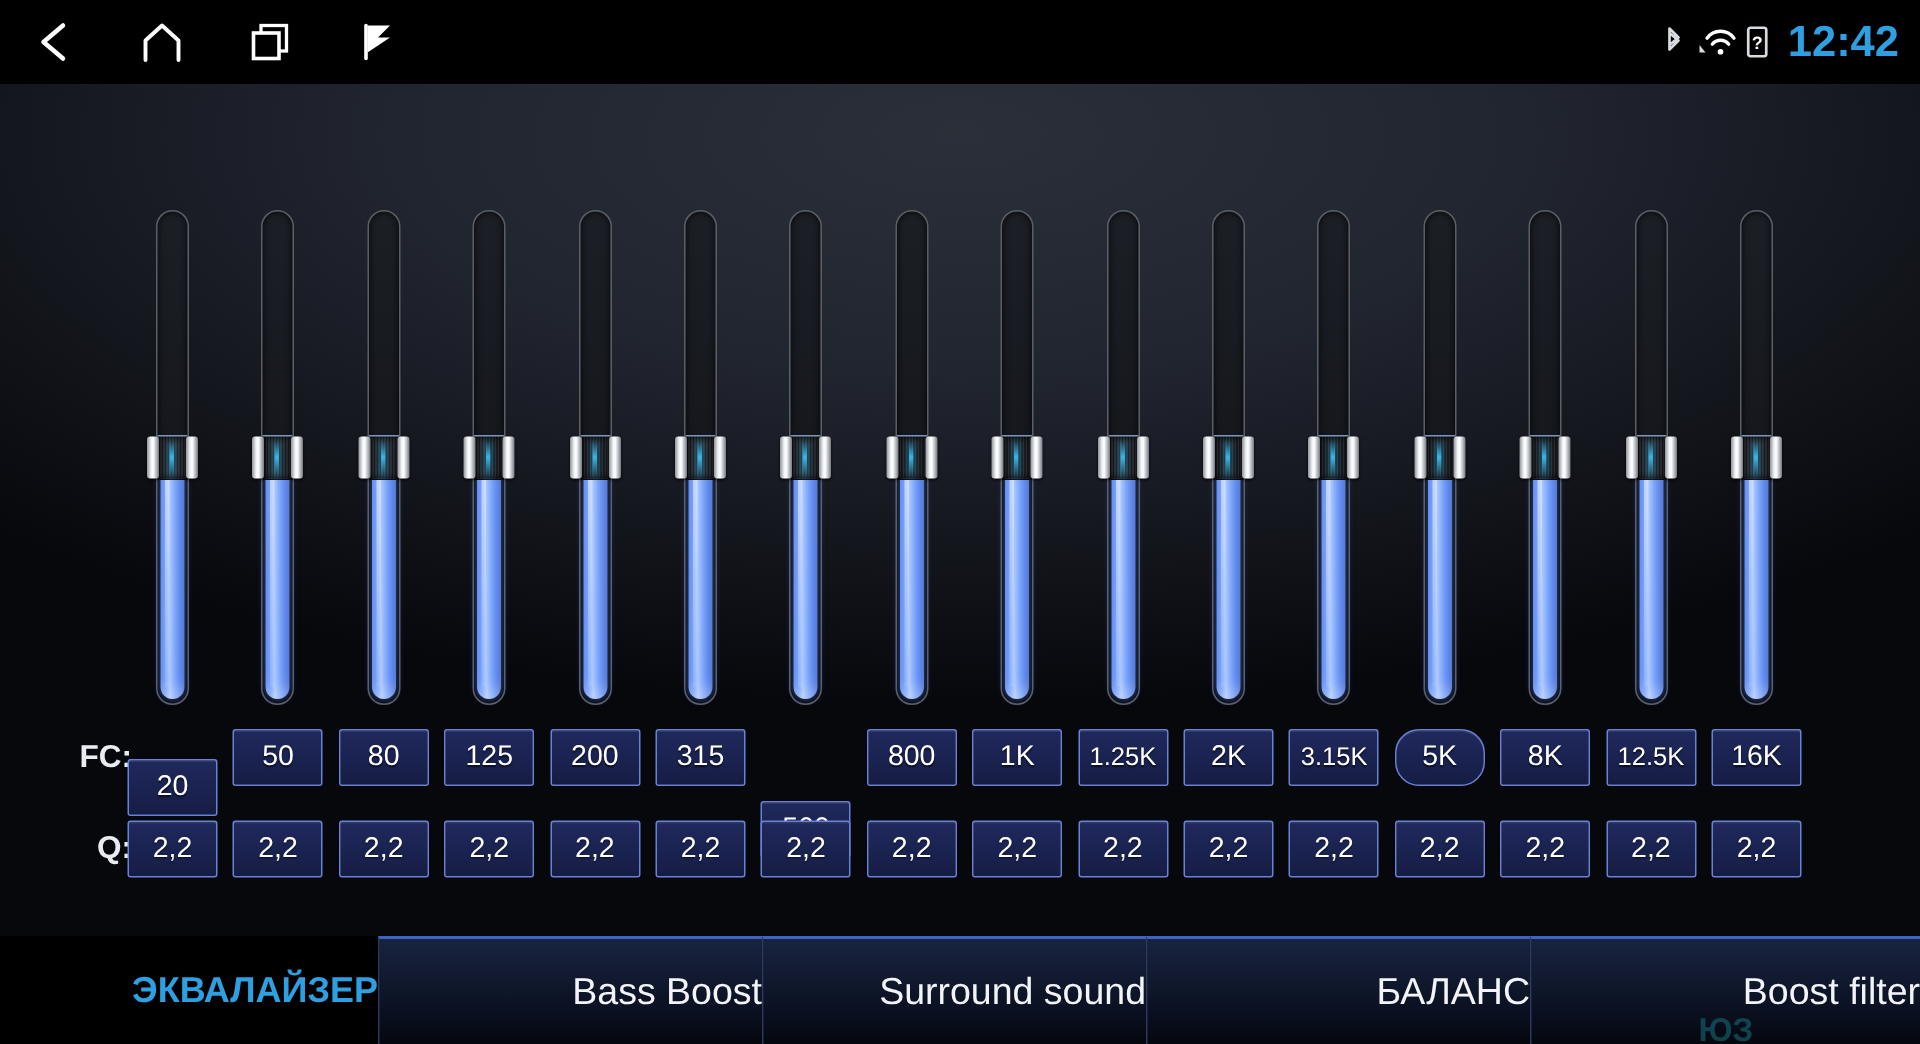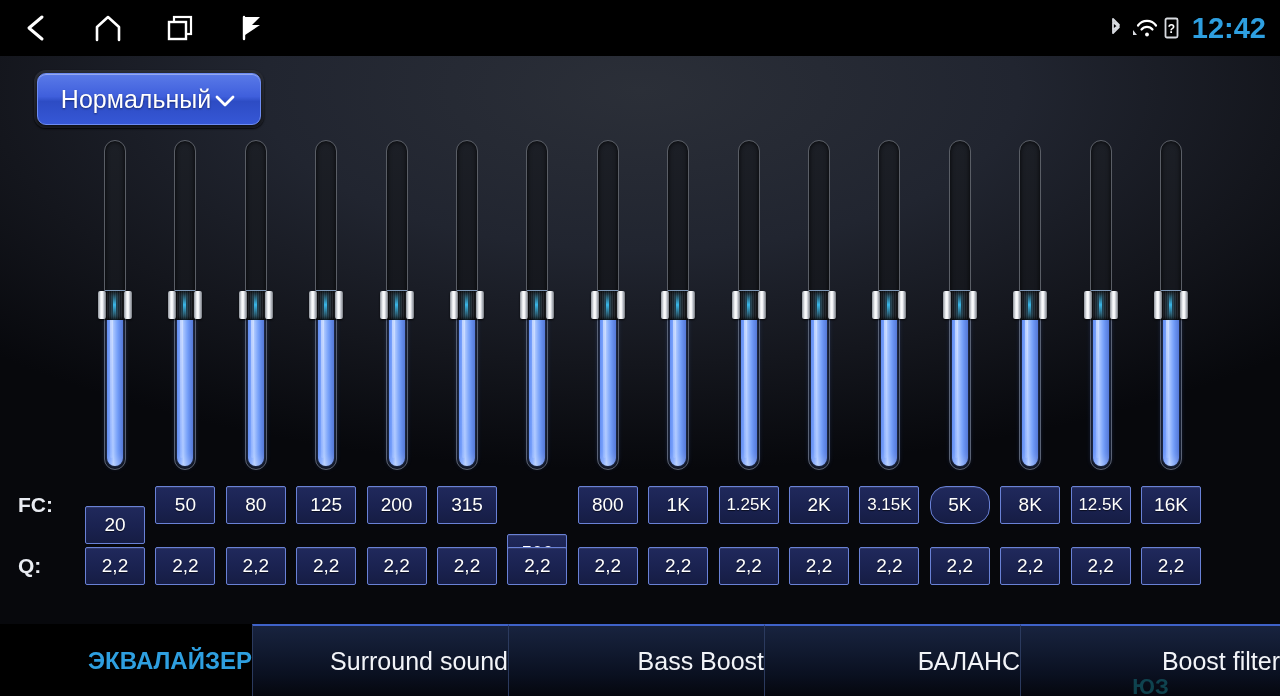--- a/index.html
+++ b/index.html
@@ -134,21 +134,21 @@
     border-radius: 2px;
     background: linear-gradient(90deg,#8f949c 0%, #f2f4f7 35%, #ffffff 52%, #c6cad2 72%, #75797f 100%);
     box-shadow: 0 1px 2px rgba(0,0,0,.8);
   }
   .thumb .cap.l { left: 0; }
   .thumb .cap.r { right: 0; }
 
   
   .valrow {
     position: absolute;
-    left: 0; width: 1280px; height: 38px;
+    left: 0; width: 1280px; height: 38px; text-align: right;
   }
   .rowlabel {
     position: absolute;
     left: 18px;
     width: 70px;
     color: #e9ecf2;
     font-size: 21px;
     font-weight: bold;
     line-height: 38px;
   }
@@ -258,30 +258,20 @@
           <rect x="1.5" y="1.5" width="12" height="19" rx="1.5" fill="none" stroke="#d8dbe0" stroke-width="1.8"></rect>
           <text x="7.5" y="15.5" font-family="Liberation Sans, sans-serif" font-size="12" font-weight="bold" fill="#ffffff" text-anchor="middle">?</text>
         </svg>
       </span>
       <span class="clock">12:42</span>
     </div>
   </div>
 
   <div class="main">
 
-    <div class="preset-wrap">
-      <div class="preset-btn">
-        <span>Нормальный</span>
-        <span class="chev">
-          <svg width="24" height="16" viewBox="0 0 24 16">
-            <polyline points="4,4 12,12 20,4" fill="none" stroke="#ffffff" stroke-width="2.8" stroke-linecap="round" stroke-linejoin="round"></polyline>
-          </svg>
-        </span>
-      </div>
-    </div>
 
     <div class="sliders" id="sliders">
         <div class="slider" style="left: 103px;">
           <div class="track"></div>
           <div class="fill" style="top: 170px; height: 162px;"></div>
           <div class="thumb" style="top: 156px;">
             <div class="knurl"></div>
             <div class="cap l"></div>
             <div class="cap r"></div>
           </div>
@@ -461,25 +451,25 @@
         <div class="valbox" style="left: 1000.2px;">2,2</div>
         <div class="valbox" style="left: 1070.6px;">2,2</div>
         <div class="valbox" style="left: 1141px;">2,2</div>
       </div>
   </div>
 
   <div class="tabbar" id="tabbar">
       <div class="tab t0 active">
         <span>ЭКВАЛАЙЗЕР</span>
       </div>
+      <div class="tab t2">
+        <span>Bass Boost</span>
+      </div>
       <div class="tab t1">
         <span>Surround sound</span>
-      </div>
-      <div class="tab t2">
-        <span>Bass Boost</span>
       </div>
       <div class="tab t3">
         <span>БАЛАНС</span>
       </div>
       <div class="tab t4">
         <span>Boost filter</span>
         <span class="watermark">ЮЗ</span>
       </div>
     </div>
 

